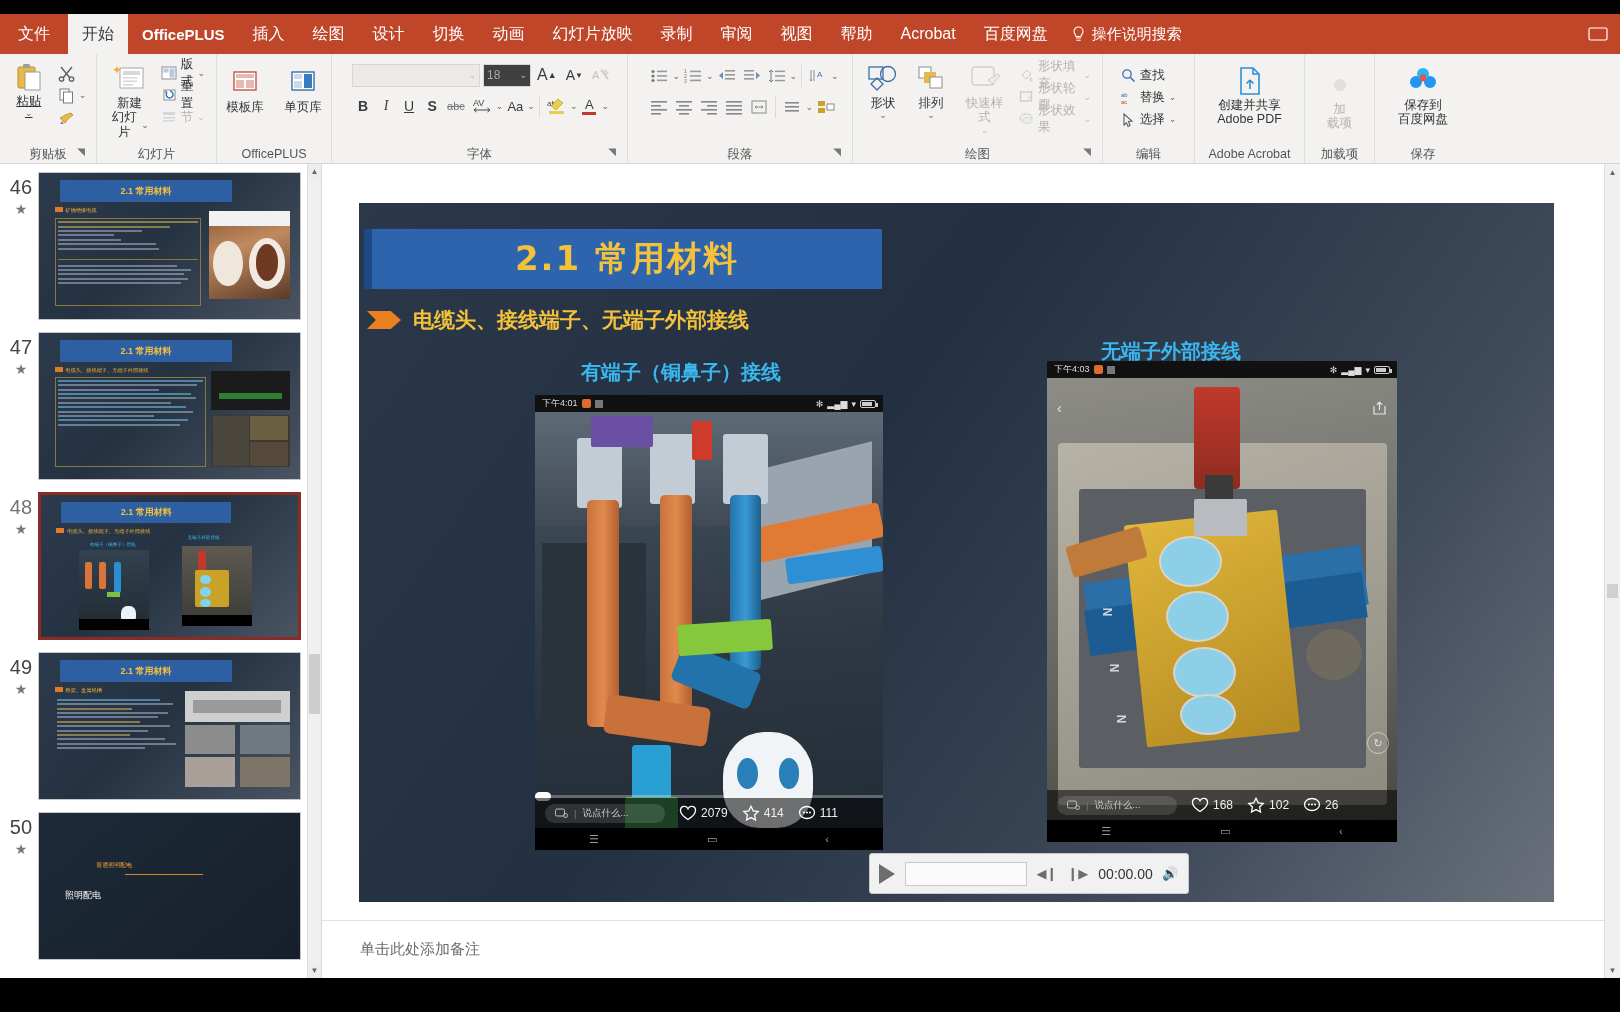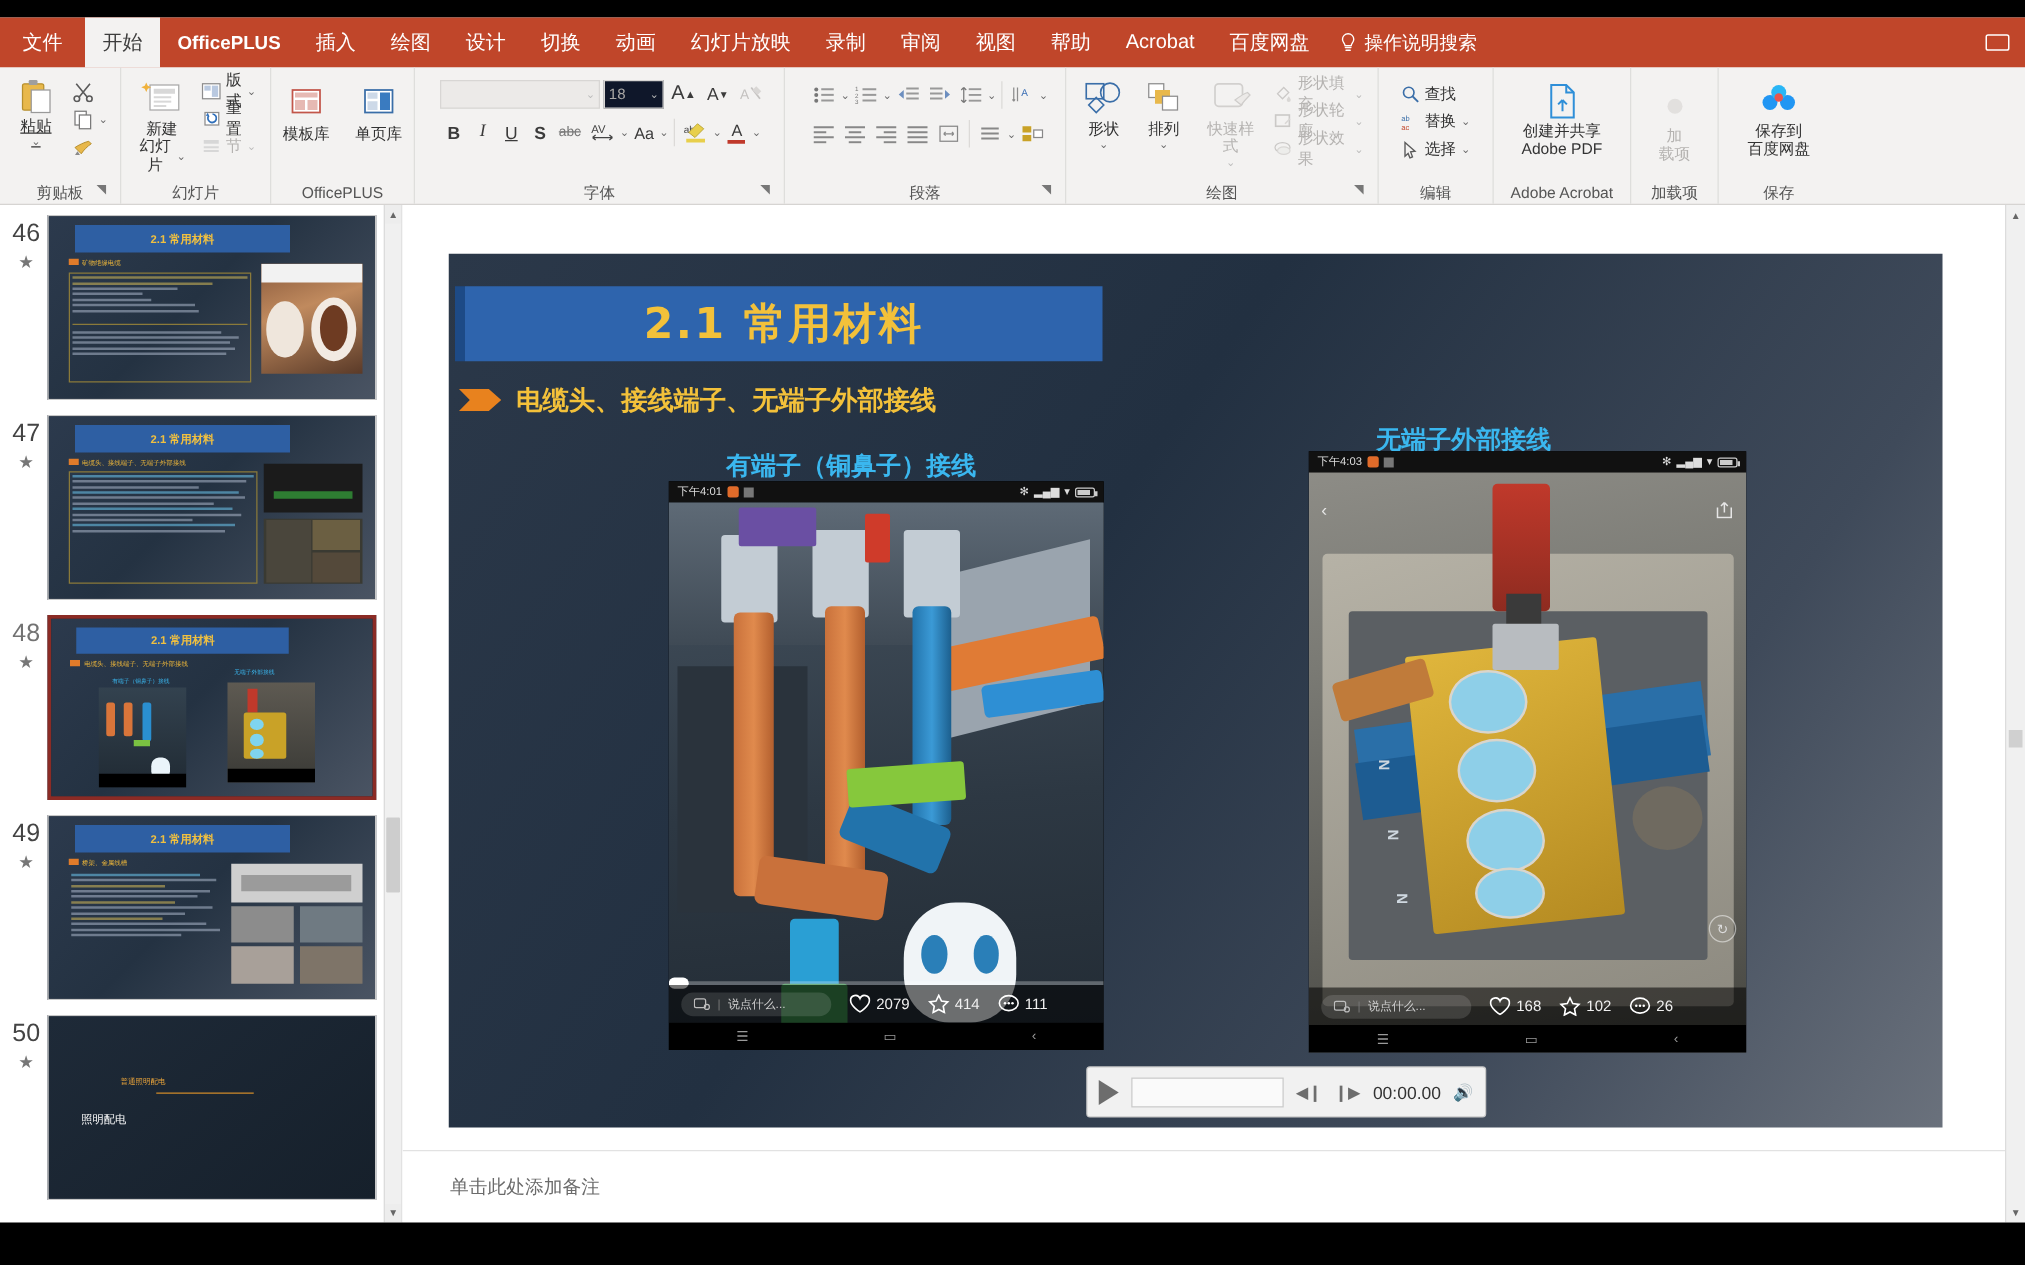--- a/index.html
+++ b/index.html
@@ -69,21 +69,21 @@
   .caret.dis { color: #bbb; }
 
   
   .fontrow1 { display: flex; align-items: center; gap: 3px; padding: 3px 0 2px 0; }
   .fname {
     width: 128px; height: 23px; background: #eceae8; border: 1px solid #d8d6d4;
     display: flex; align-items: center; justify-content: space-between; padding: 0 3px;
     font-size: 12px; color: #a9a7a5;
   }
   .fsize {
-    width: 48px; height: 23px; background: #0f172a; border: 1px solid #d8d6d4;
+    width: 48px; height: 23px; background: #404040; border: 1px solid #d8d6d4;
     display: flex; align-items: center; justify-content: space-between; padding: 0 3px;
     font-size: 12px; color: #a9a7a5;
   }
   .fontrow2 { display: flex; align-items: center; gap: 1px; padding-top: 3px; }
   .fbtn {
     min-width: 22px; height: 24px; display: flex; align-items: center; justify-content: center;
     font-size: 14px; color: #3b3b3b; padding: 0 3px;
   }
   .fbtn.b { font-weight: bold; }
   .fbtn.i { font-style: italic; font-family: "Liberation Serif", serif; }
@@ -176,21 +176,21 @@
   }
   .bullet-row .btxt { color: #f3c13a; font-size: 21px; font-weight: bold; }
   .cap {
     position: absolute; color: #3ab7ef; font-size: 20px; font-weight: bold;
   }
   .cap.left { left: 222px; top: 156px; }
   .cap.right { left: 742px; top: 135px; }
 
   
   .phone { position: absolute; overflow: hidden; background: #000; }
-  .phone.left { left: 176px; top: 182px; width: 348px; height: 455px; }
+  .phone.left { left: 176px; top: 192px; width: 348px; height: 455px; }
   .phone.right { left: 688px; top: 158px; width: 350px; height: 481px; }
   .statusbar {
     position: absolute; top: 0; left: 0; right: 0; height: 17px; background: #111;
     display: flex; align-items: center; justify-content: space-between;
     padding: 0 7px; color: #ddd; font-size: 9px;
   }
   .sb-left { display: flex; align-items: center; gap: 4px; }
   .sb-right { display: flex; align-items: center; gap: 4px; }
   .battery {
     width: 16px; height: 8px; border: 1px solid #ccc; border-radius: 2px; position: relative;

